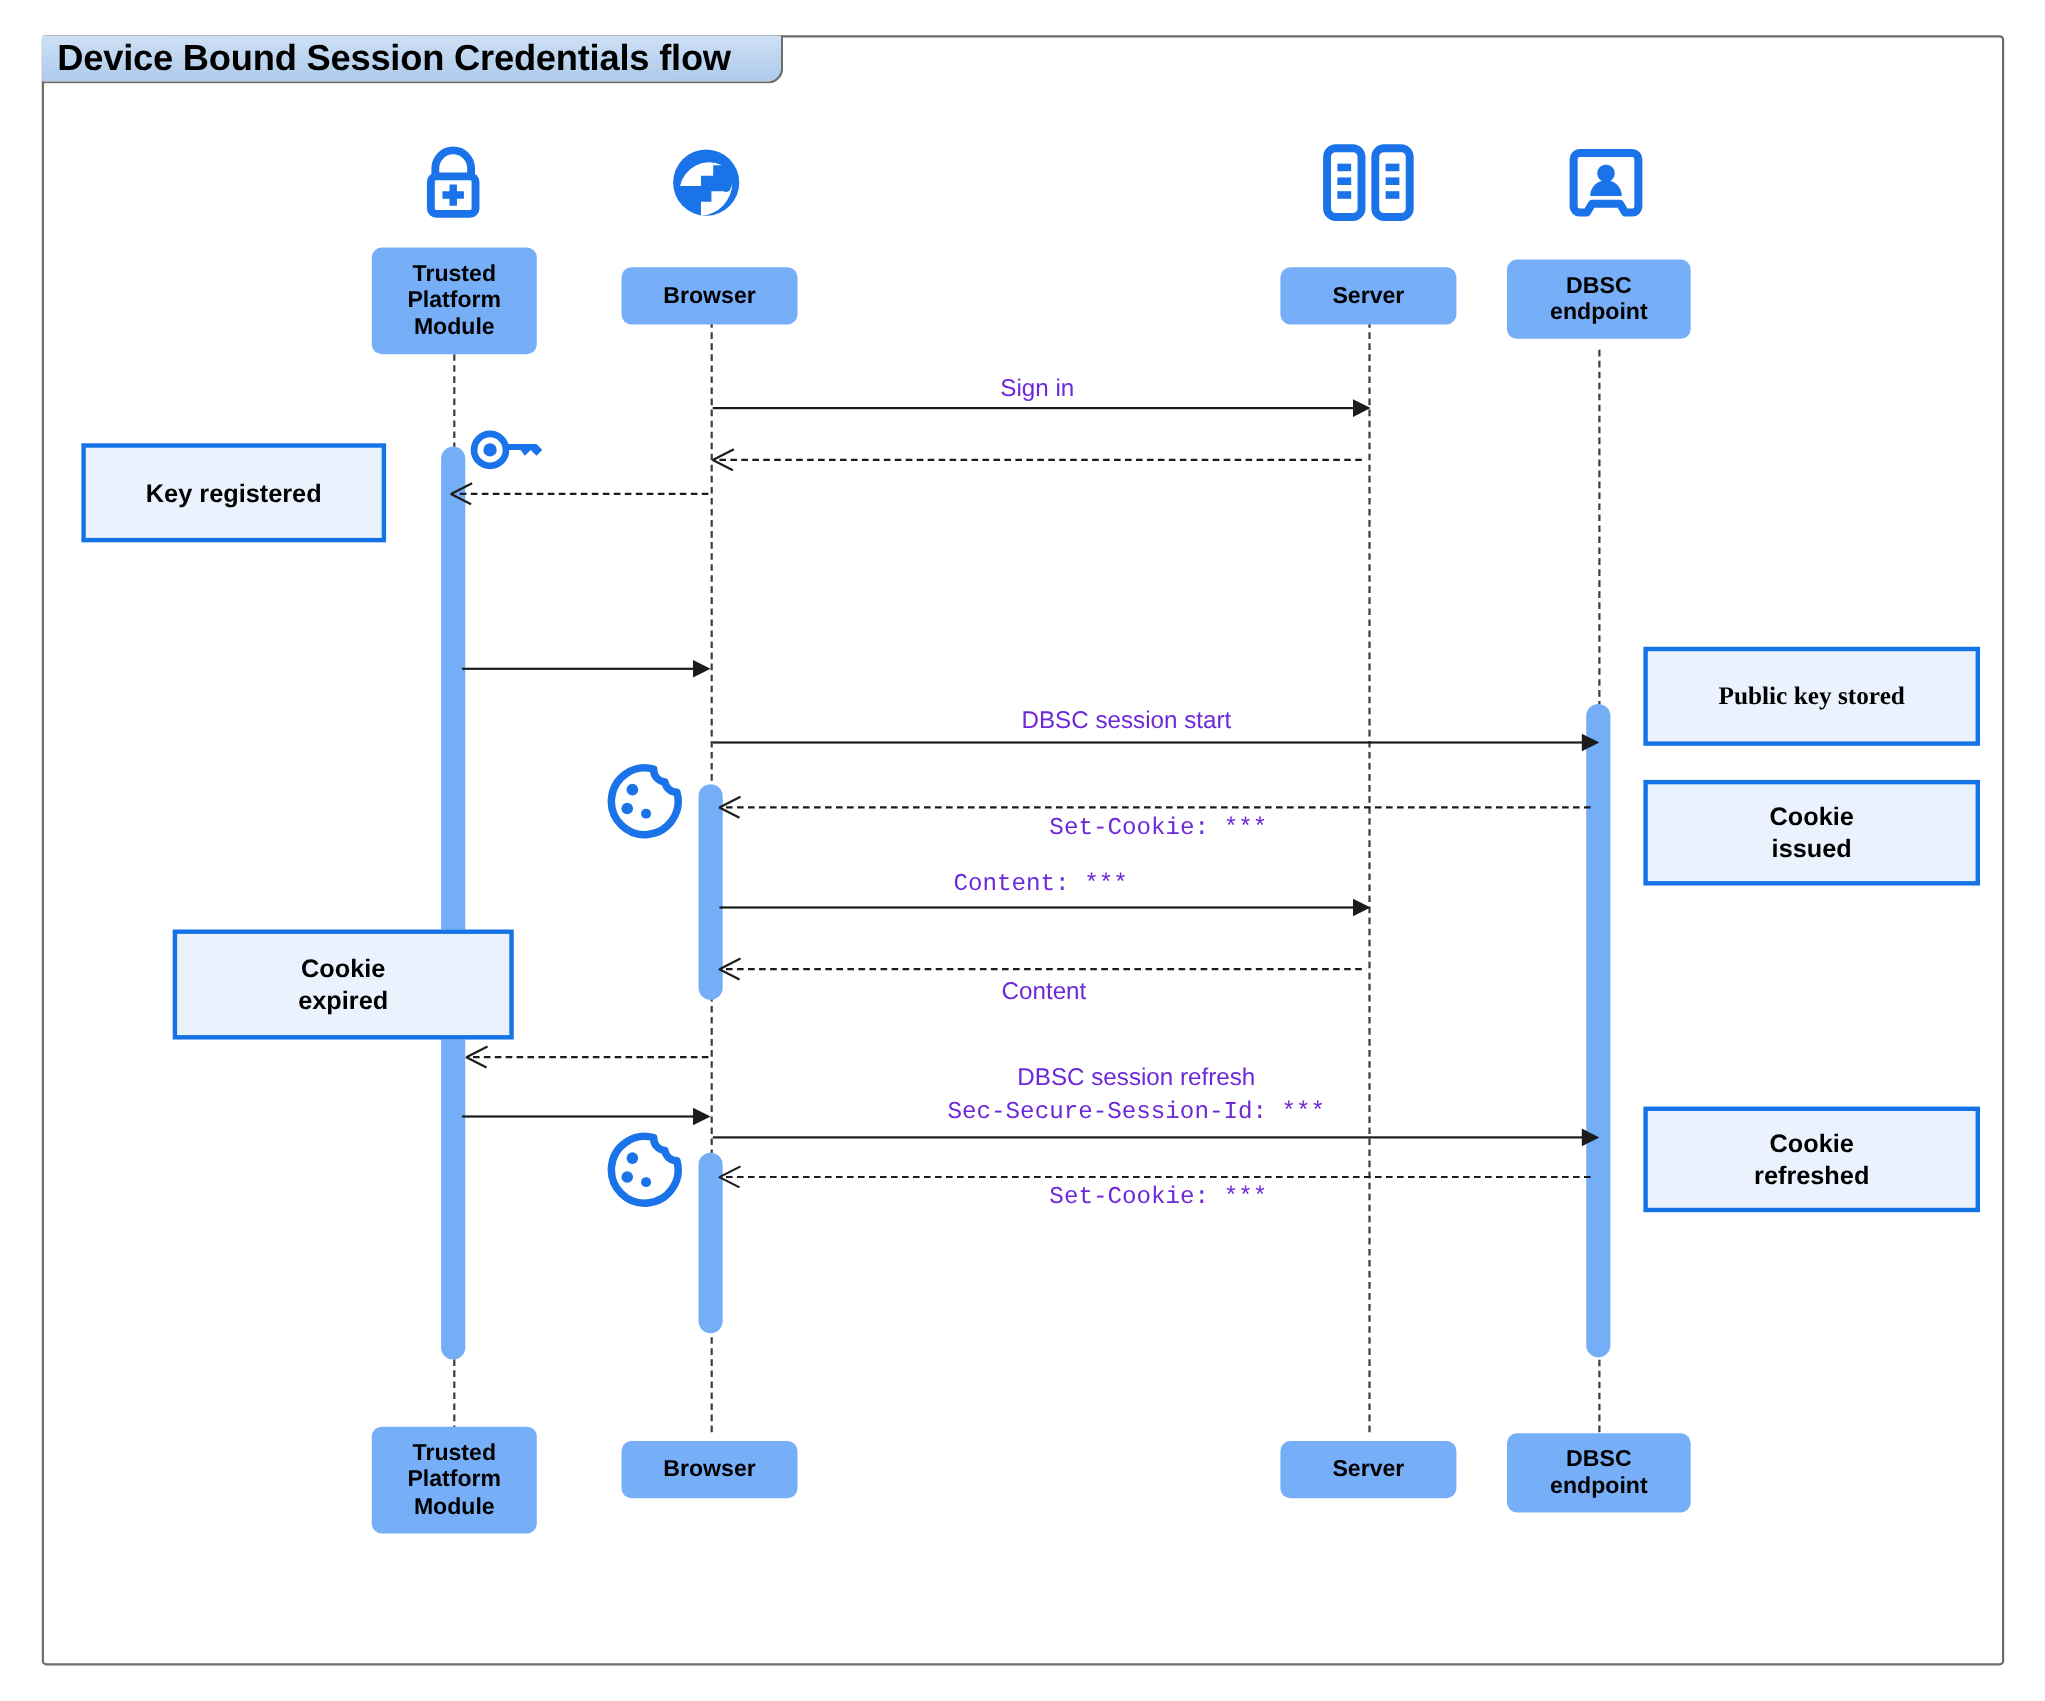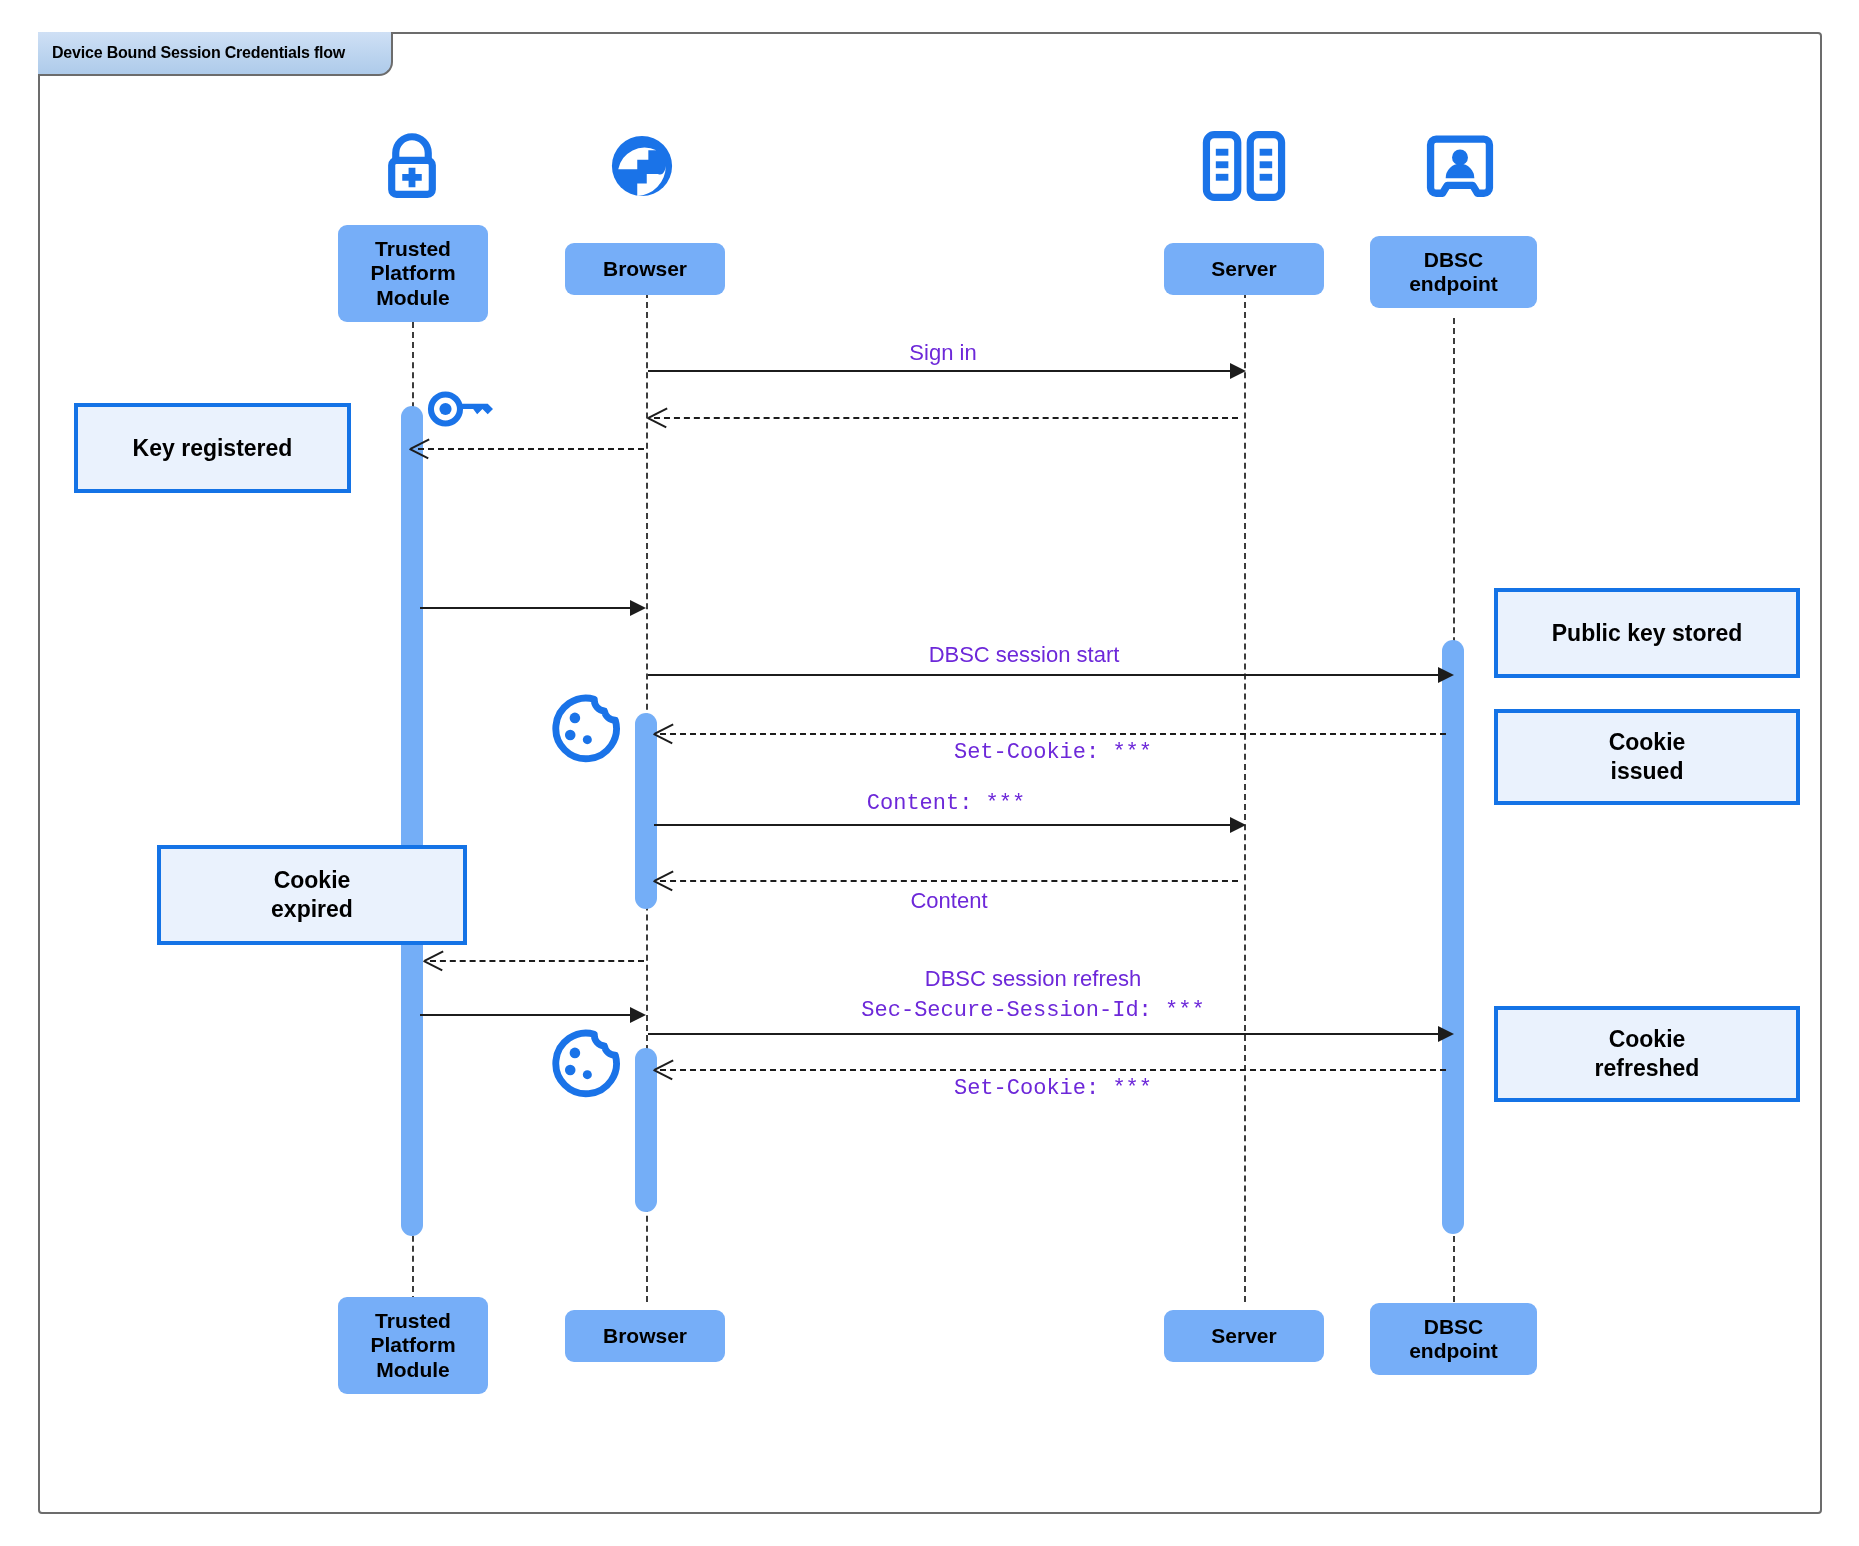--- a/index.html
+++ b/index.html
@@ -26,21 +26,21 @@
     position:absolute;
     left:38px;top:32px;
     height:44px;
     padding:0 46px 0 14px;
     display:flex;align-items:center;
     background:linear-gradient(to bottom,#cfe0f5 0%,#bcd4ef 55%,#aecbea 100%);
     border:2px solid #6c6c6c;
     border-top:none;border-left:none;
     border-bottom-right-radius:14px;
     box-sizing:border-box;
-    font-size:16px;font-weight:bold;color:#000;
+    font-size:33px;font-weight:bold;color:#000;
     letter-spacing:-0.2px;
     white-space:nowrap;
   }
 
   
   .lifeline{
     position:absolute;
     width:0;
     border-left:2px dashed #3c3c3c;
   }
@@ -236,21 +236,21 @@
   </div>
 
   <div class="msg-line" style="left:420px;top:607px;width:218px;"></div>
   <div class="arrow-solid-right" style="left:630px;top:600px;"></div>
 
   <div class="msg-line" style="left:648px;top:674px;width:798px;"></div>
   <div class="arrow-solid-right" style="left:1438px;top:667px;"></div>
   <div class="msg-label sans" style="left:648px;top:642px;width:752px;">DBSC session start</div>
 
   <div class="note" style="left:1494px;top:588px;width:306px;height:90px;">
-    <span style="white-space:pre-line;">Public key stored</span>
+    <span style="white-space:pre-line;font-family:Liberation Serif, serif;">Public key stored</span>
   </div>
 
   <span class="icon" style="left:549px;top:693px;">
     <svg width="72" height="70" viewBox="0 0 46 45">
       <path d="M29 4 a19.5 19.5 0 1 0 13.5 13.5 a7 7 0 0 1 -7 -6 a7 7 0 0 1 -6.5 -7.5 z" fill="#fff" stroke="#1a73e8" stroke-width="4.4" stroke-linejoin="round"></path>
       <circle cx="16.5" cy="16" r="3.4" fill="#1a73e8"></circle>
       <circle cx="13.5" cy="27" r="3.4" fill="#1a73e8"></circle>
       <circle cx="24.5" cy="30" r="2.9" fill="#1a73e8"></circle>
     </svg>
   </span>

